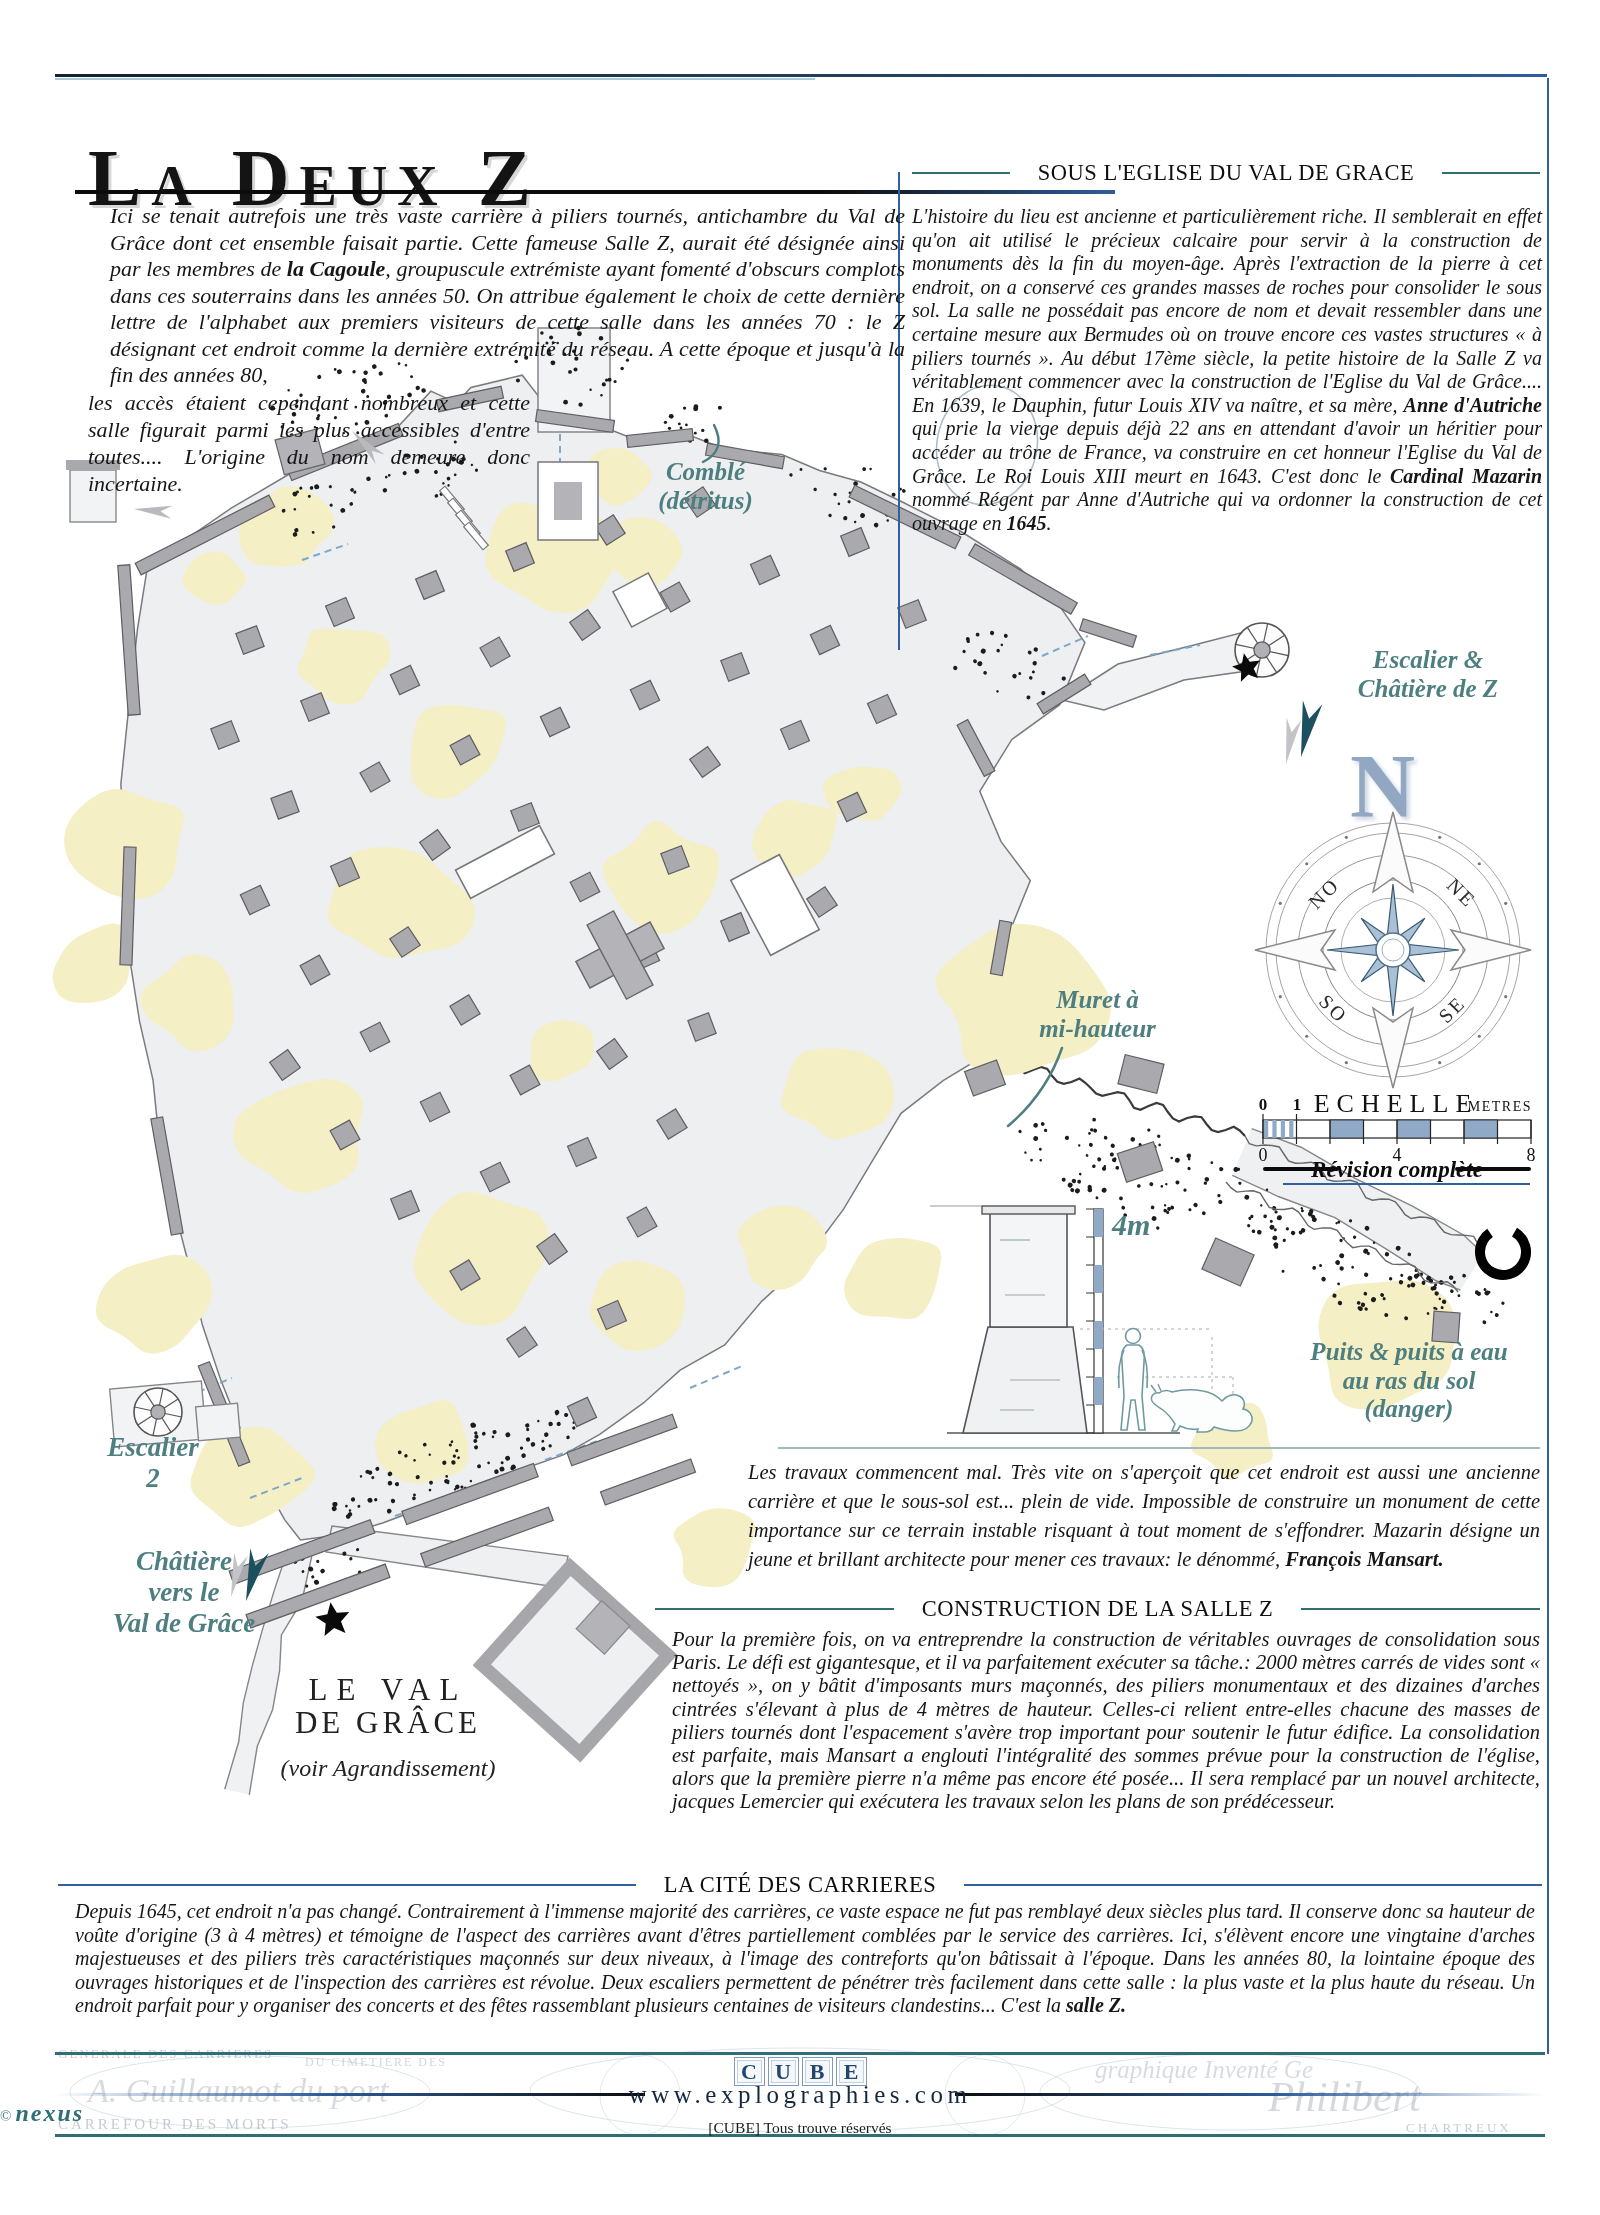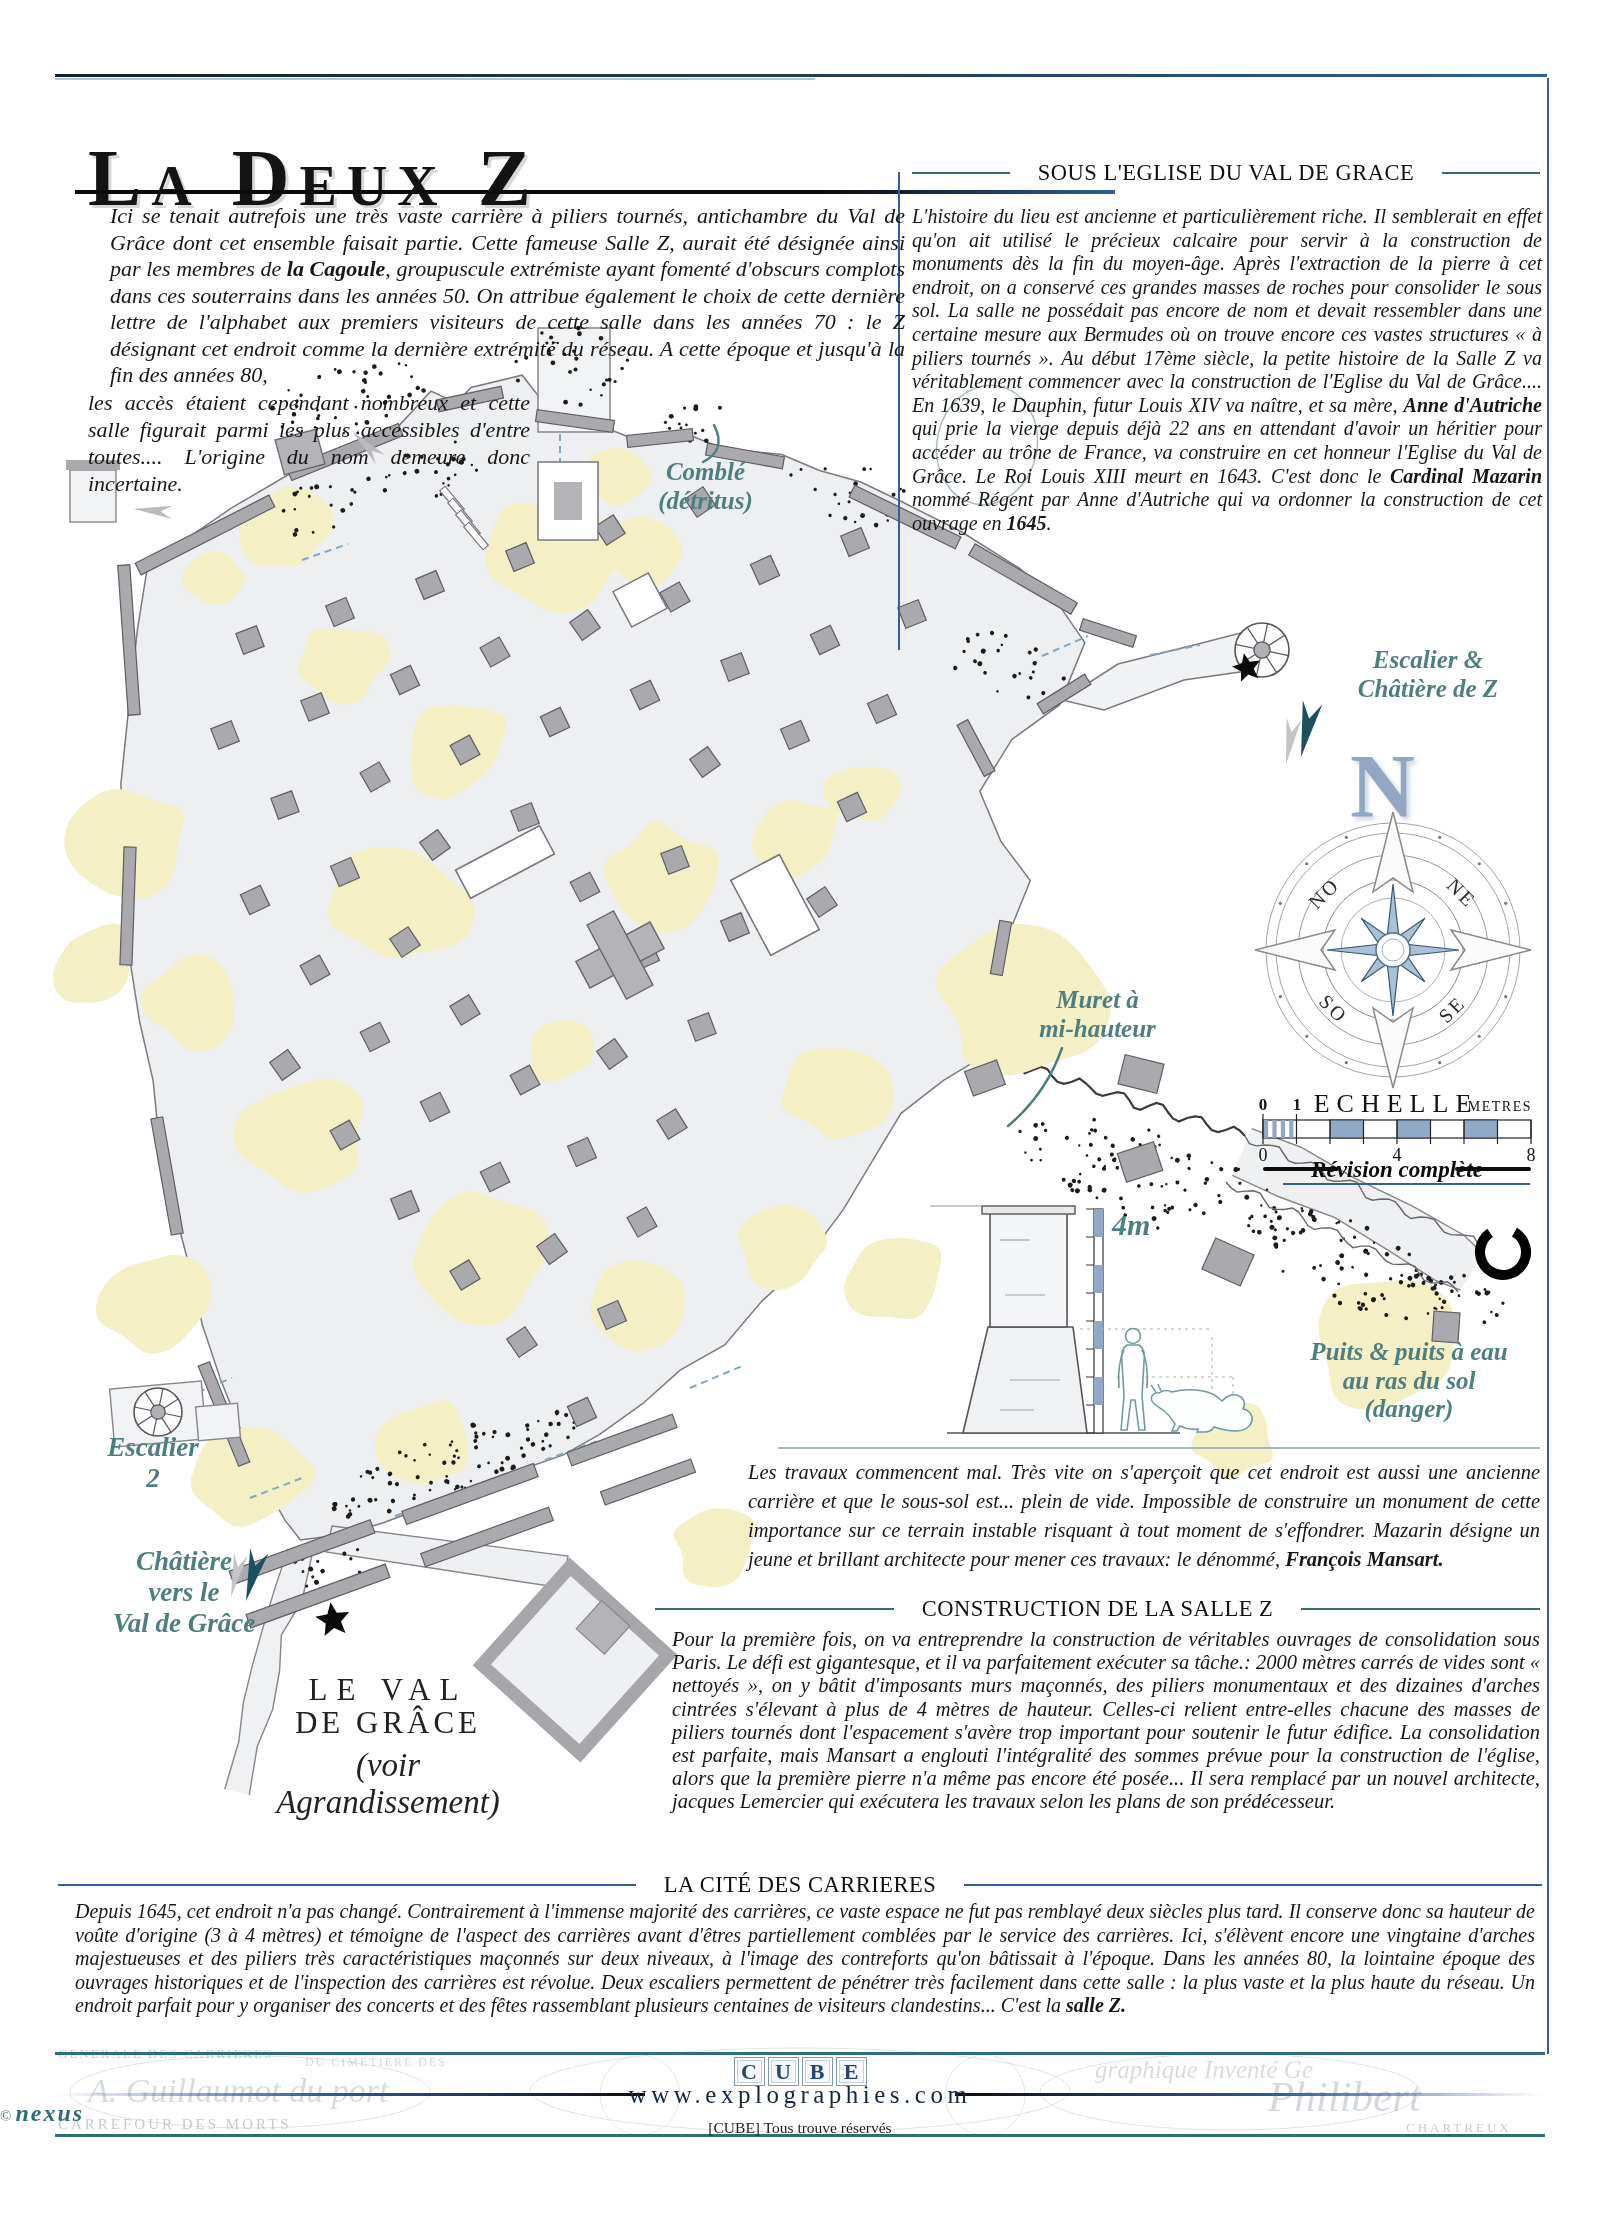--- a/index.html
+++ b/index.html
@@ -42,21 +42,21 @@
   .lbl-muret{left:1005px;top:986px;width:185px;font-size:25px;}
   .lbl-4m{left:1112px;top:1208px;font-size:30px;}
   .lbl-puits{left:1268px;top:1338px;width:282px;font-size:25px;}
   .lbl-esc2{left:92px;top:1432px;width:122px;font-size:27px;}
   .lbl-chatvdg{left:88px;top:1546px;width:192px;font-size:27px;}
   .north{left:1350px;top:742px;font-size:90px;color:#92a8c2;font-weight:bold;
          text-shadow:3px 3px 4px #c9d4e0;line-height:1;z-index:3;}
   .vdg{left:265px;top:1674px;width:246px;text-align:center;color:#222;z-index:3;}
   .vdg-l1{font-size:31px;letter-spacing:9px;line-height:1.05;}
   .vdg-l2{font-size:31px;letter-spacing:4px;line-height:1.05;}
-  .vdg-sub{font-size:33px;font-style:italic;margin-top:8px;}
+  .vdg-sub{font-size:24px;font-style:italic;margin-top:16px;}
   
   .compass-label{font:20px "Liberation Serif", serif;letter-spacing:3px;fill:#2c2c2c;}
   .scale-title{font:26px "Liberation Serif", serif;letter-spacing:7px;fill:#111;}
   .scale-unit{font:14px "Liberation Serif", serif;letter-spacing:1.5px;fill:#111;}
   .scale-num{font:bold 17px "Liberation Serif", serif;fill:#111;}
   .scale-num2{font:18px "Liberation Serif", serif;fill:#111;}
   .scale-rev{font:italic bold 23px "Liberation Serif", serif;fill:#0c0c0c;}
   
   .fline1{left:55px;top:2052px;width:1490px;height:2.5px;background:#2e6e74;}
   .fline2{left:55px;top:2134px;width:1490px;height:2.5px;background:#2e6e74;}

